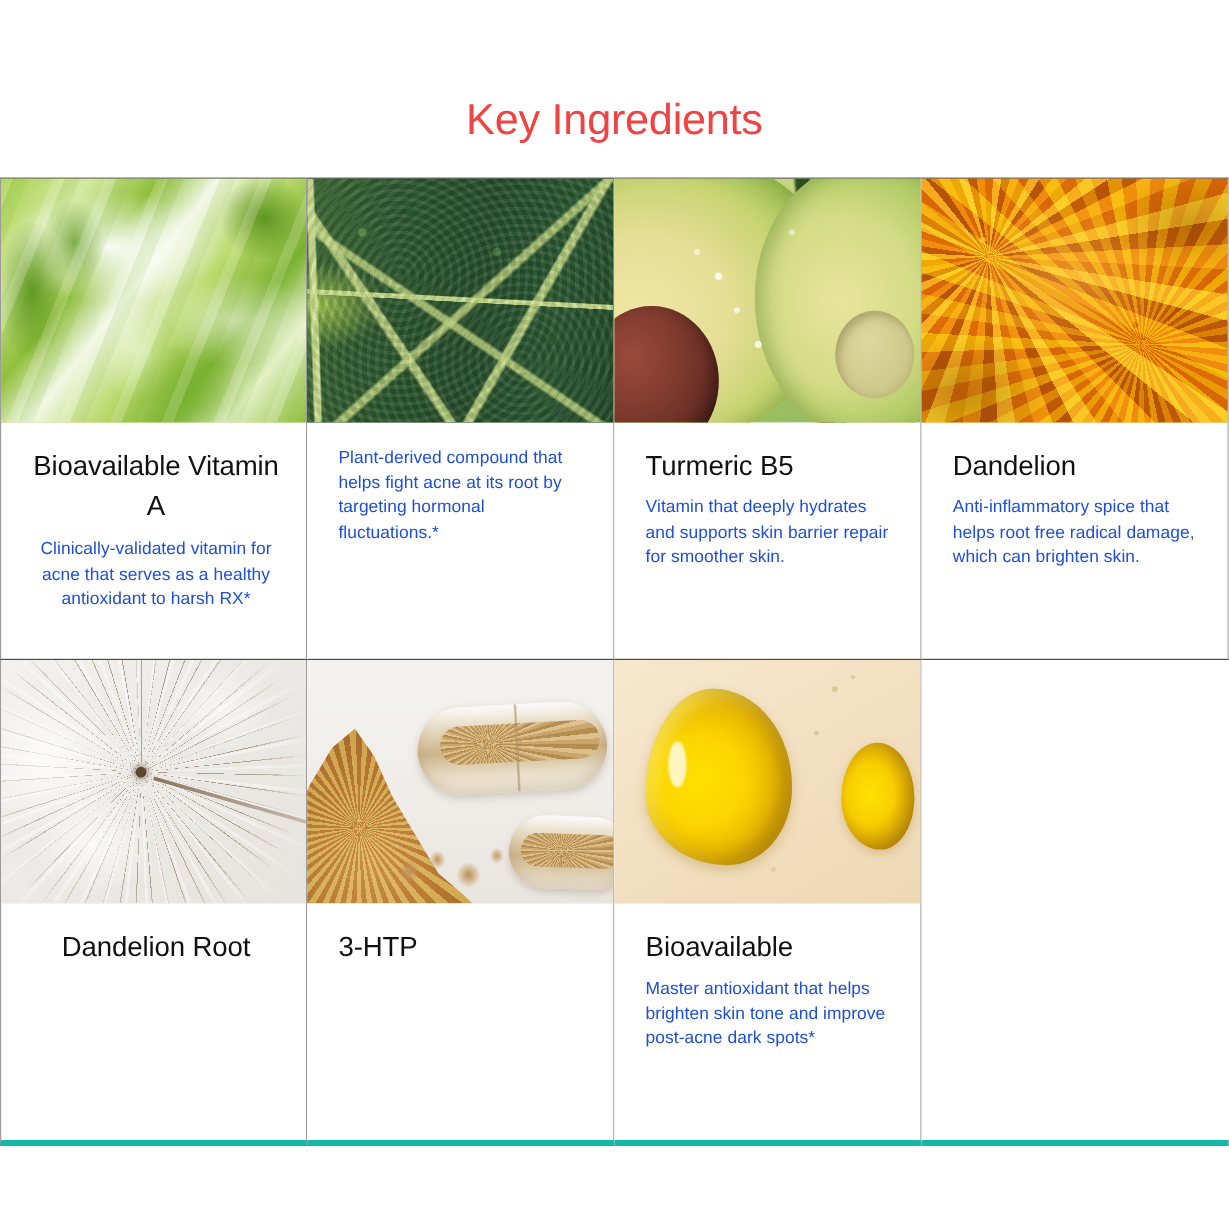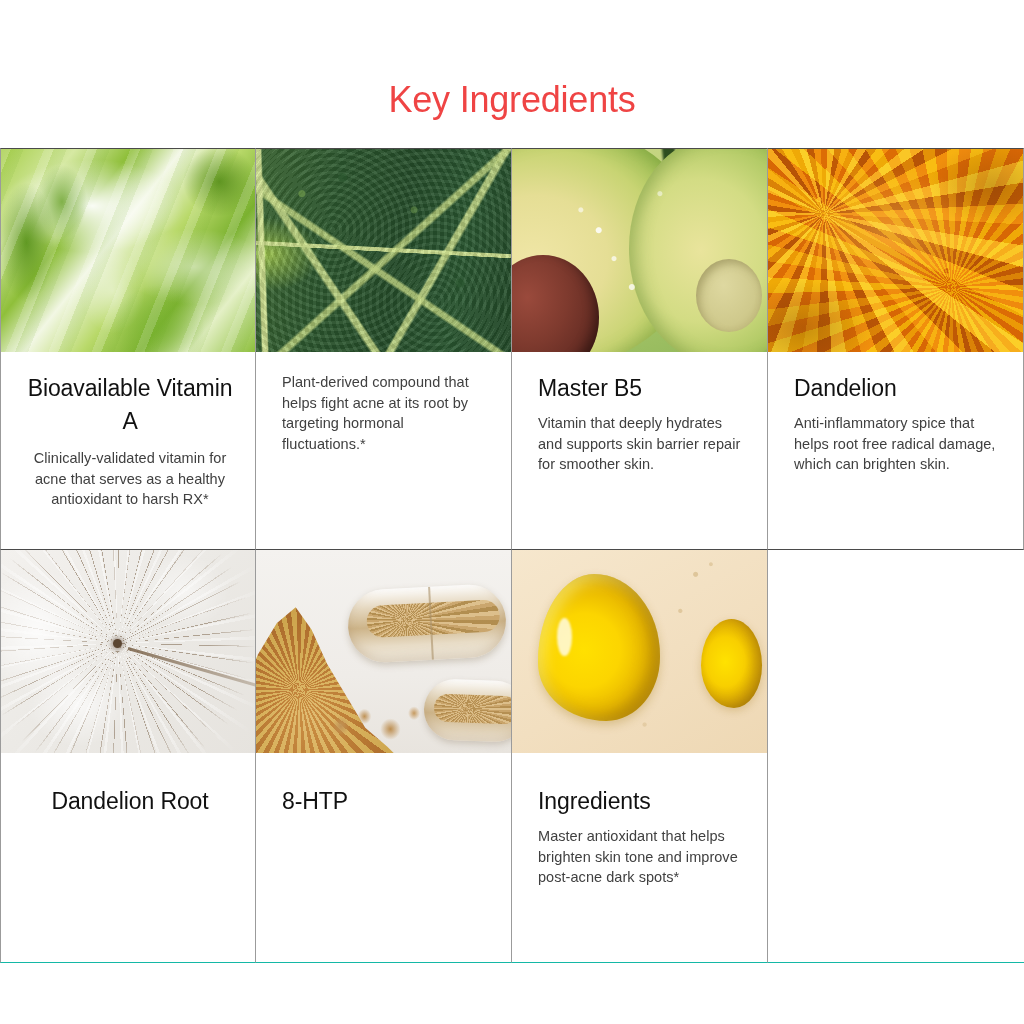--- a/index.html
+++ b/index.html
@@ -52,21 +52,21 @@
     width: 256px;
     box-sizing: border-box;
     border-right: 1px solid #9b9b9b;
     border-bottom: 1px solid #4a4a4a;
     background: #fff;
     display: flex;
     flex-direction: column;
   }
   .grid-row:first-child .cell { border-top: 1px solid #4a4a4a; }
   .cell:first-child { border-left: 1px solid #9b9b9b; text-align: center; }
-  .row-2 .cell { border-bottom: 1px solid #14b8a6; gap: 12px; }
+  .row-2 .cell { border-bottom: 5px solid #14b8a6; }
 
   .cell-media {
     width: 100%;
     height: 203px;
     position: relative;
     overflow: hidden;
     background: #e9e7e2;
   }
   .cell-body {
     padding: 20px 22px 18px 26px;
@@ -77,21 +77,21 @@
     font-size: 23px;
     font-weight: 400;
     line-height: 33px;
     color: #111;
     letter-spacing: -0.1px;
     margin: 0 0 8px 0;
   }
   .ing-desc {
     font-size: 14.5px;
     line-height: 20.5px;
-    color: #404040;
+    color: #1d4ed8;
     margin: 0;
     max-width: 214px;
     letter-spacing: 0.05px;
   }
   
   .cell--tall-title .ing-desc { margin-top: 10px; }
 
   
   .img-lettuce {
     background:
@@ -432,21 +432,21 @@
         <div class="cell-media img-avocado">
           <div class="av-left"></div>
           <div class="av-pit"></div>
           <div class="av-skin"></div>
           <div class="av-gap"></div>
           <div class="av-right"></div>
           <div class="av-hollow"></div>
           <div class="av-drops"></div>
         </div>
         <div class="cell-body">
-          <div class="ing-name">Master B5</div>
+          <div class="ing-name">Turmeric B5</div>
           <p class="ing-desc">Vitamin that deeply hydrates and supports skin barrier repair for smoother skin.</p>
         </div>
       </div>
 
       <div class="cell">
         <div class="cell-media img-turmeric"></div>
         <div class="cell-body">
           <div class="ing-name">Dandelion</div>
           <p class="ing-desc">Anti-inflammatory spice that helps root free radical damage, which can brighten skin.</p>
         </div>
@@ -469,32 +469,32 @@
       </div>
 
       <div class="cell">
         <div class="cell-media img-capsules">
           <div class="cp-cap1"></div>
           <div class="cp-cap2"></div>
           <div class="cp-pile"></div>
           <div class="cp-crumbs"></div>
         </div>
         <div class="cell-body">
-          <div class="ing-name">8-HTP</div>
+          <div class="ing-name">3-HTP</div>
         </div>
       </div>
 
       <div class="cell">
         <div class="cell-media img-oil">
           <div class="oil-dots"></div>
           <div class="oil-big"></div>
           <div class="oil-small"></div>
         </div>
         <div class="cell-body">
-          <div class="ing-name">Ingredients</div>
+          <div class="ing-name">Bioavailable</div>
           <p class="ing-desc">Master antioxidant that helps brighten skin tone and improve post-acne dark spots*</p>
         </div>
       </div>
 
       <div class="cell cell--empty"></div>
 
     </div>
 
   </div>
 </div>

